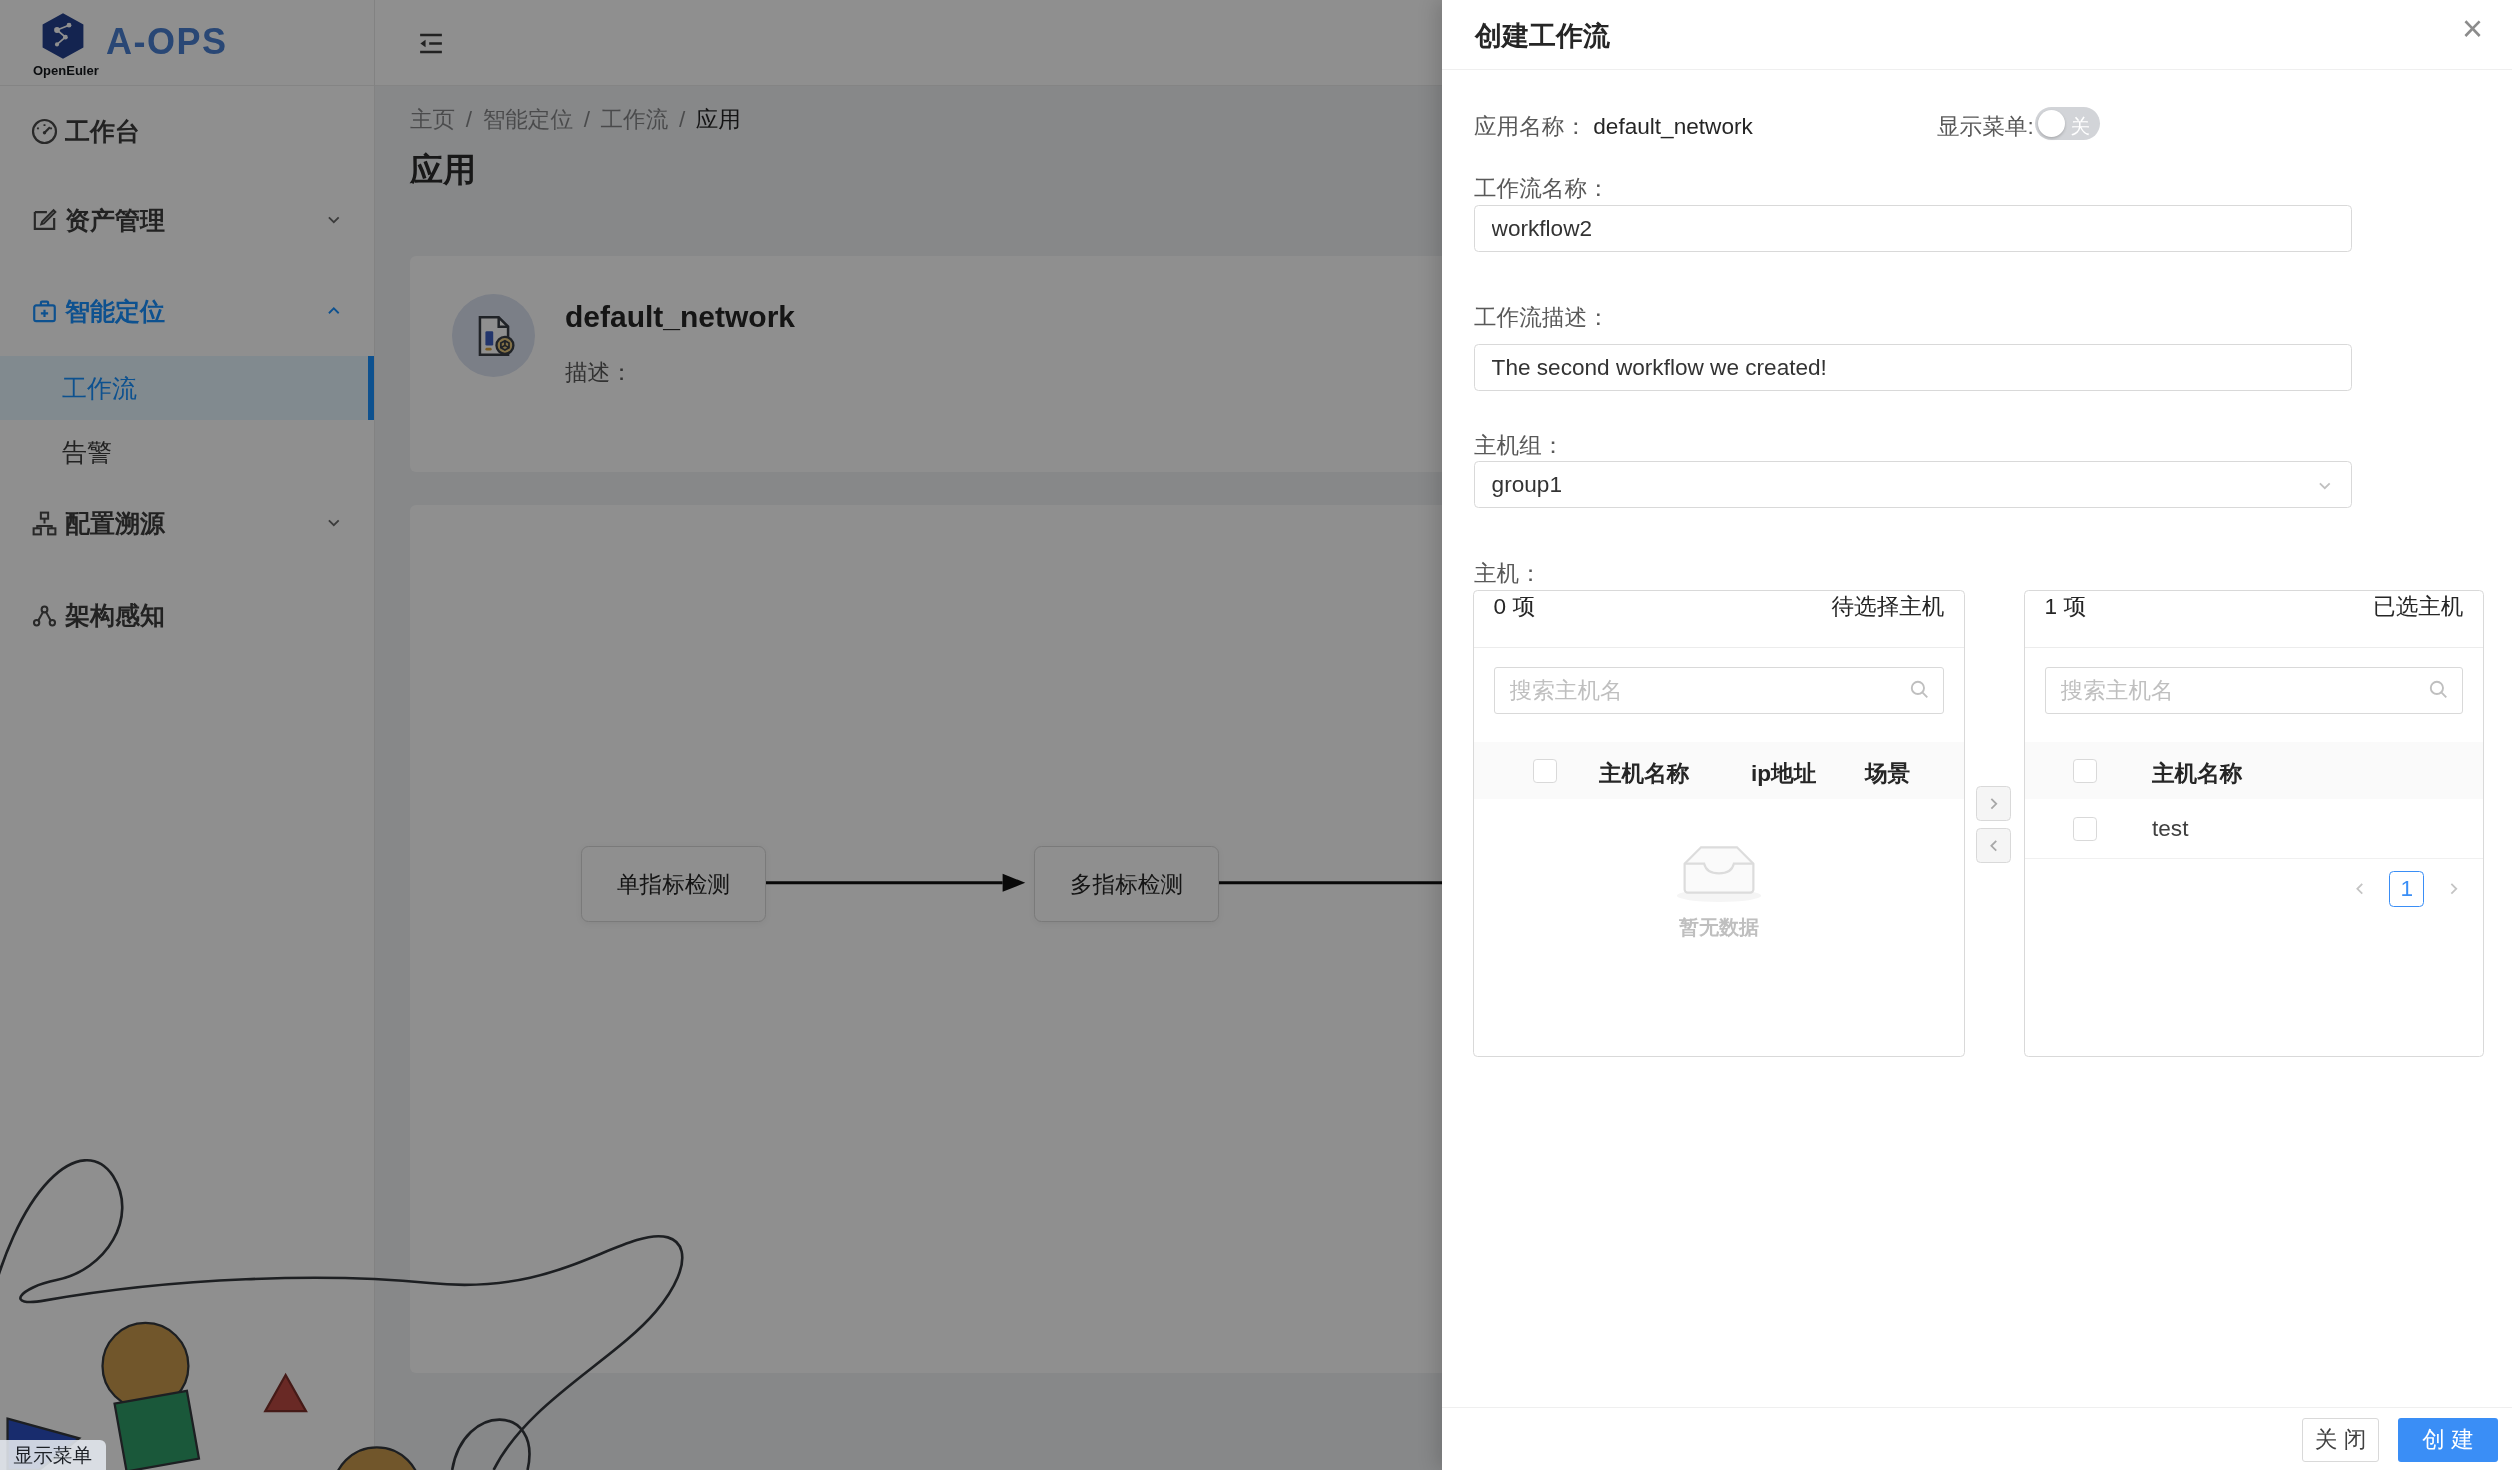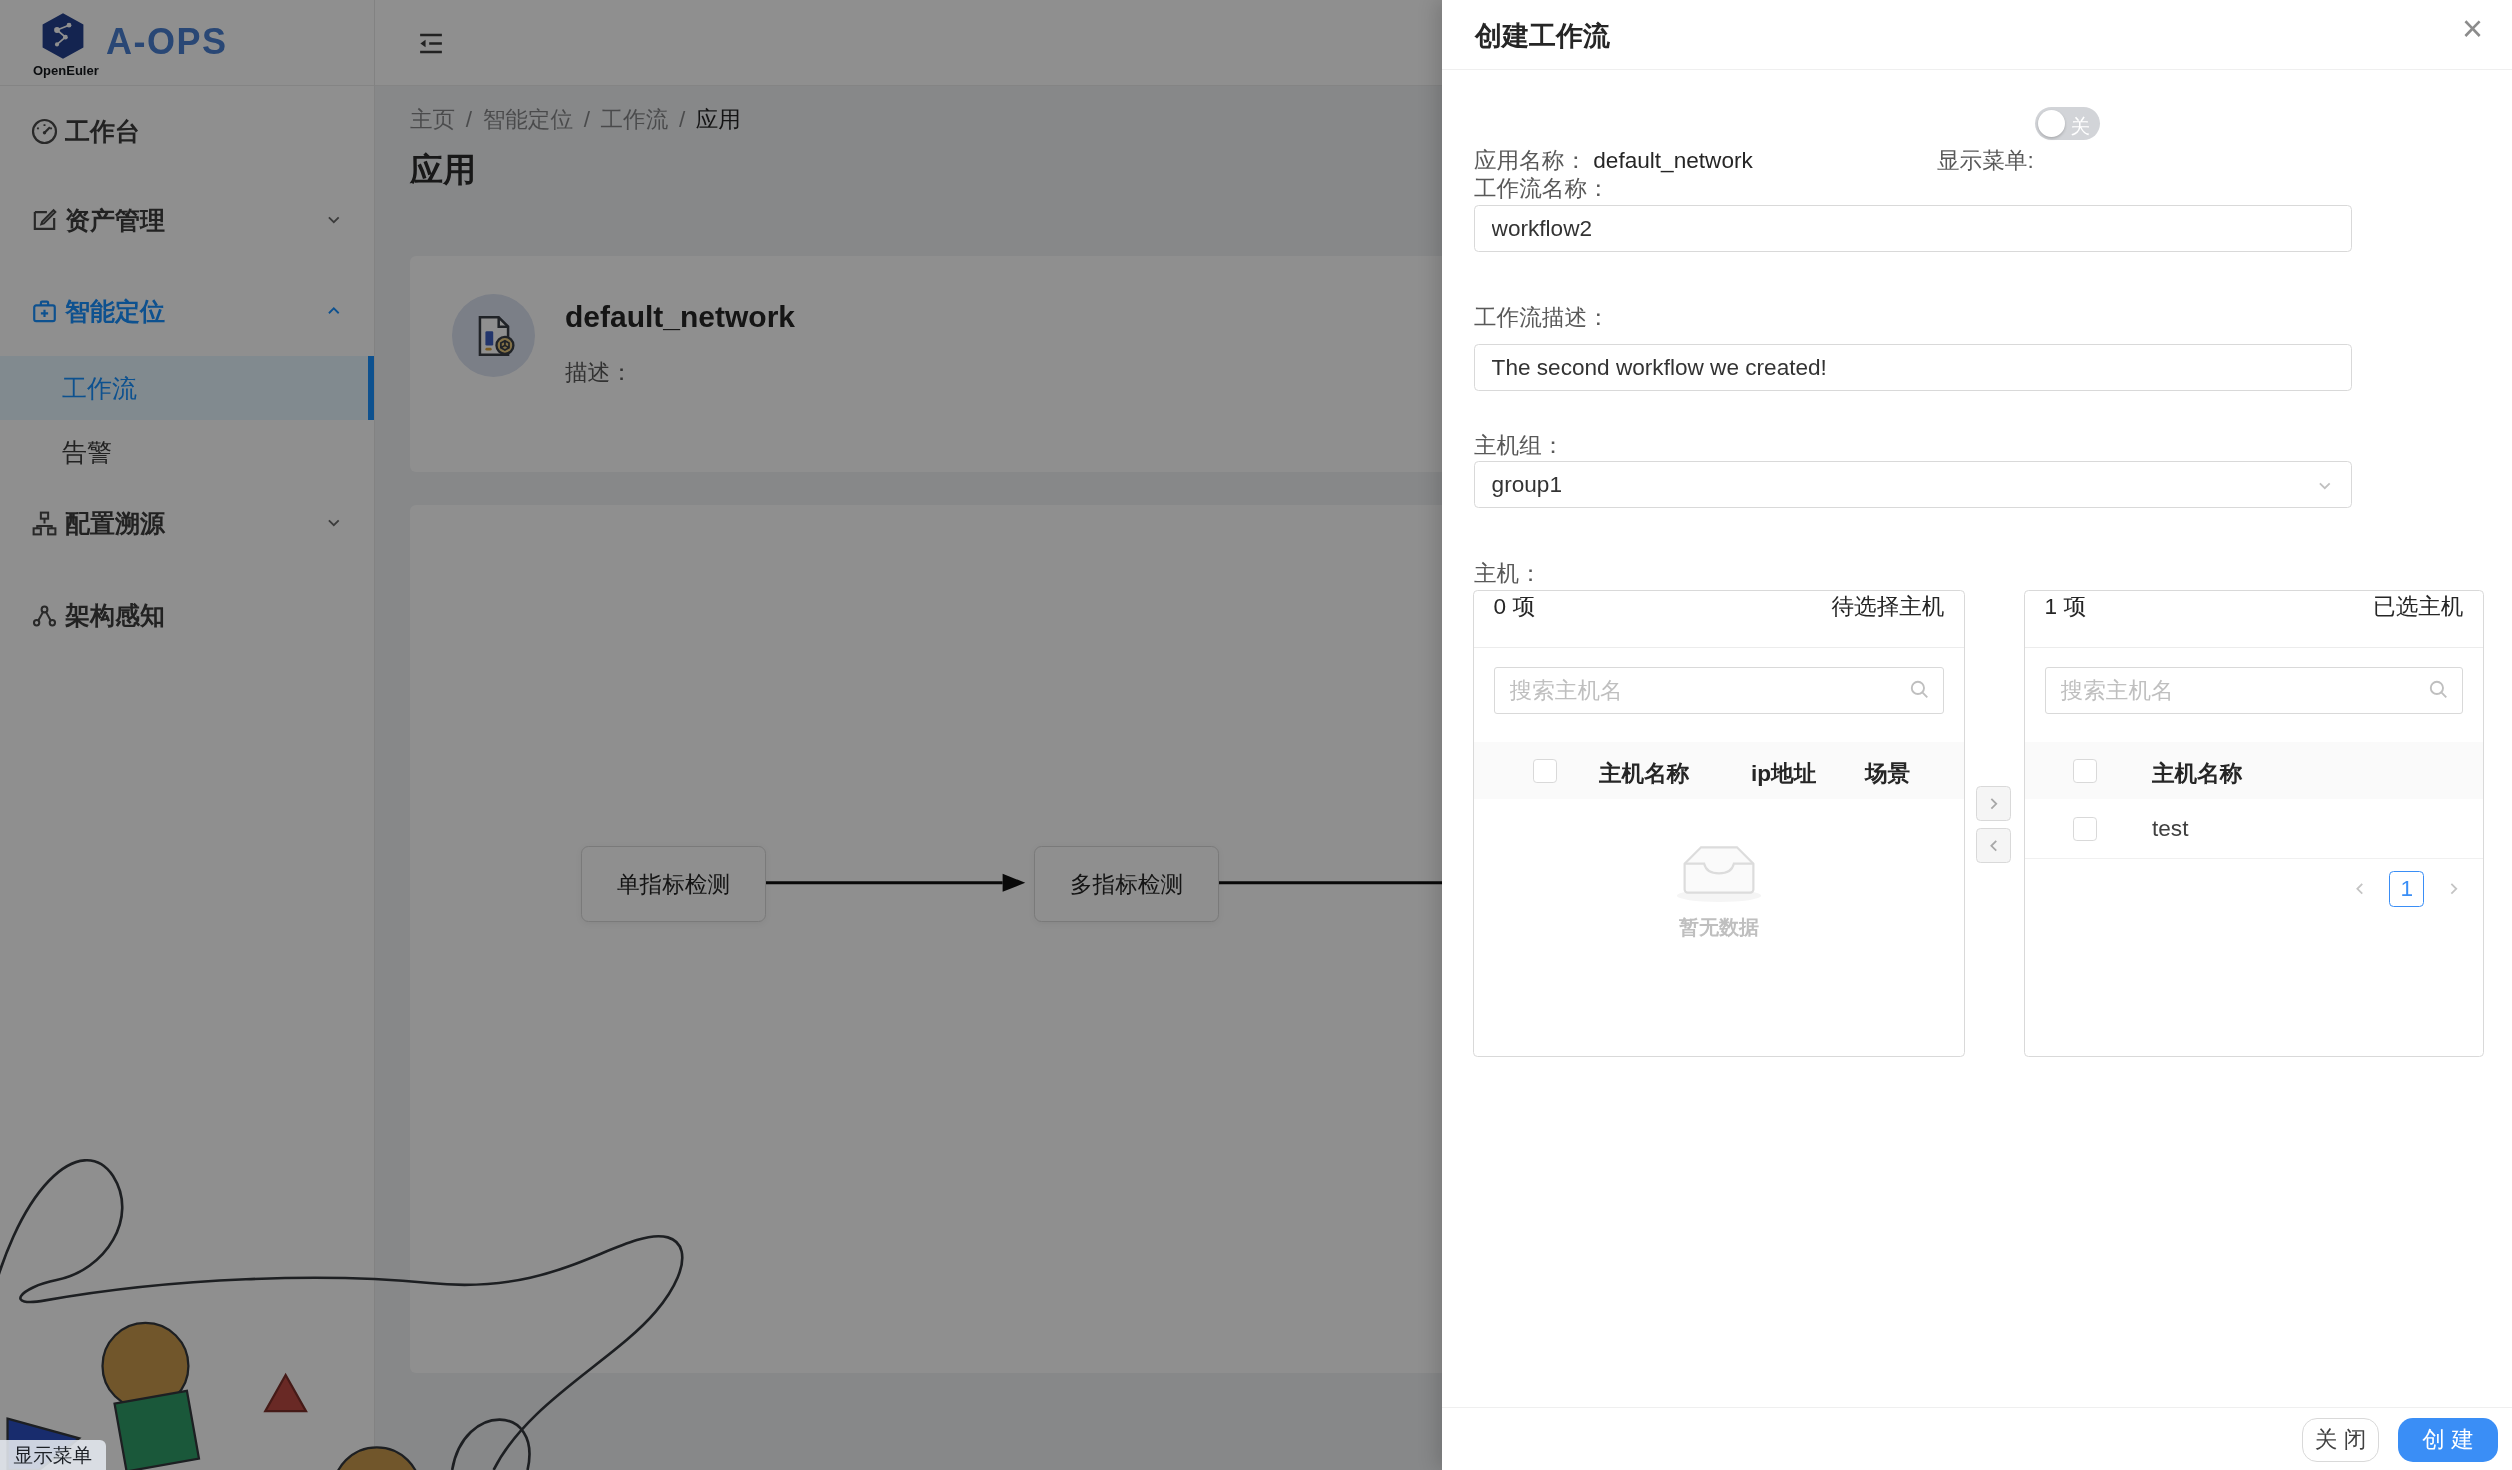--- a/index.html
+++ b/index.html
@@ -49,21 +49,21 @@
 
   
   .overlay{position:absolute;left:0;top:0;width:1442px;height:1470px;background:rgba(0,0,0,0.44);z-index:40;}
 
   
   .drawer{position:absolute;left:1442px;top:0;width:1071px;height:1470px;background:#fff;z-index:50;
           box-shadow:-6px 0 18px rgba(0,0,0,0.15);}
   .drawer-header{position:absolute;left:0;top:0;width:100%;height:70px;border-bottom:1.5px solid #efefef;box-sizing:border-box;}
   .drawer-title{position:absolute;left:33px;top:18px;font-size:27px;font-weight:600;color:#262626;}
   .drawer-close{position:absolute;right:30px;top:10.6px;font-size:36px;color:#8c8c8c;cursor:pointer;line-height:1;}
-  .frow{position:absolute;font-size:22.6px;color:#595959;margin-top:34px;}
+  .frow{position:absolute;font-size:22.6px;color:#595959;}
   .fval{color:#262626;}
   .flabel{position:absolute;left:32px;font-size:22.6px;color:#595959;}
   .tinput{position:absolute;left:32px;width:878px;height:47px;border:1.5px solid #d9d9d9;border-radius:4.5px;
           box-sizing:border-box;font-size:22.6px;color:#333;padding:0 16.6px;outline:none;background:#fff;
           font-family:"Liberation Sans","DejaVu Sans",sans-serif;}
   .select{position:absolute;left:32px;width:878px;height:47px;border:1.5px solid #d9d9d9;border-radius:4.5px;
           box-sizing:border-box;font-size:22.6px;color:#333;display:flex;align-items:center;padding:0 16.6px;cursor:pointer;background:#fff;}
   .select .sel-ar{position:absolute;right:16.6px;top:13.6px;}
   .switch{position:absolute;width:65px;height:33px;border-radius:16.6px;background:#d2d4d8;cursor:pointer;}
   .switch .knob{position:absolute;left:3px;top:3px;width:27px;height:27px;border-radius:50%;background:#fff;
@@ -87,21 +87,21 @@
   .trow{position:absolute;left:0;top:208px;width:100%;height:60px;border-bottom:1.5px solid #f0f0f0;box-sizing:border-box;}
   .td{position:absolute;font-size:22.6px;color:#404040;top:16.6px;}
   .empty{position:absolute;left:0;top:249px;width:100%;text-align:center;}
   .empty-txt{margin-top:7.5px;font-size:20px;color:#bfbfbf;font-weight:bold;}
   .tbtn{position:absolute;left:534px;width:35px;height:35px;background:#f5f5f5;border:1.5px solid #d9d9d9;border-radius:4.5px;
         box-sizing:border-box;display:flex;align-items:center;justify-content:center;cursor:pointer;}
   .pager{position:absolute;right:19.6px;top:280px;display:flex;align-items:center;gap:19.6px;}
   .pg-num{width:35px;height:36px;border:1.5px solid #3a8ef6;border-radius:4.5px;box-sizing:border-box;color:#3a8ef6;
           font-size:22.6px;display:flex;align-items:center;justify-content:center;cursor:pointer;}
   .drawer-footer{position:absolute;left:0;bottom:0;width:100%;height:63px;border-top:1.5px solid #efefef;box-sizing:border-box;}
-  .btn{position:absolute;top:9.8px;height:44px;border-radius:15px;font-size:22.6px;display:flex;align-items:center;
+  .btn{position:absolute;top:9.8px;height:44px;border-radius:3px;font-size:22.6px;display:flex;align-items:center;
        justify-content:center;cursor:pointer;box-sizing:border-box;}
   .btn-close{right:134px;width:77px;background:#fff;border:1.5px solid #d9d9d9;color:#404040;}
   .btn-create{right:15px;width:100px;background:#3a8ef6;color:#fff;border:none;}
 
   .menu-tip{position:absolute;left:0;bottom:0;height:30px;line-height:30px;padding:0 13.6px;background:rgba(225,229,236,0.9);
             color:#1d2127;font-size:19.6px;border-radius:0 6px 0 0;z-index:60;}
 </style>
 </head>
 <body>
 

